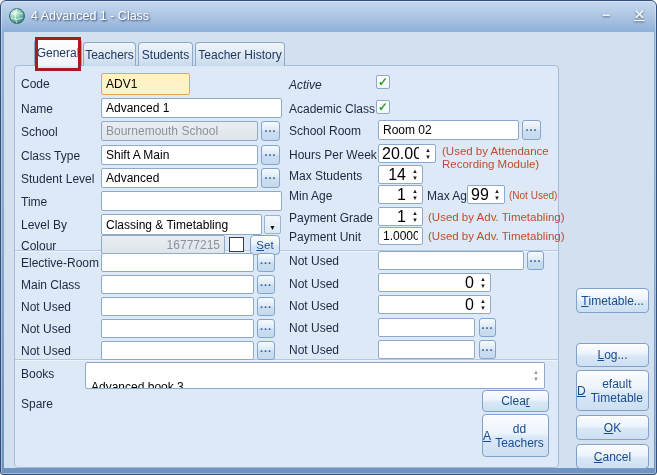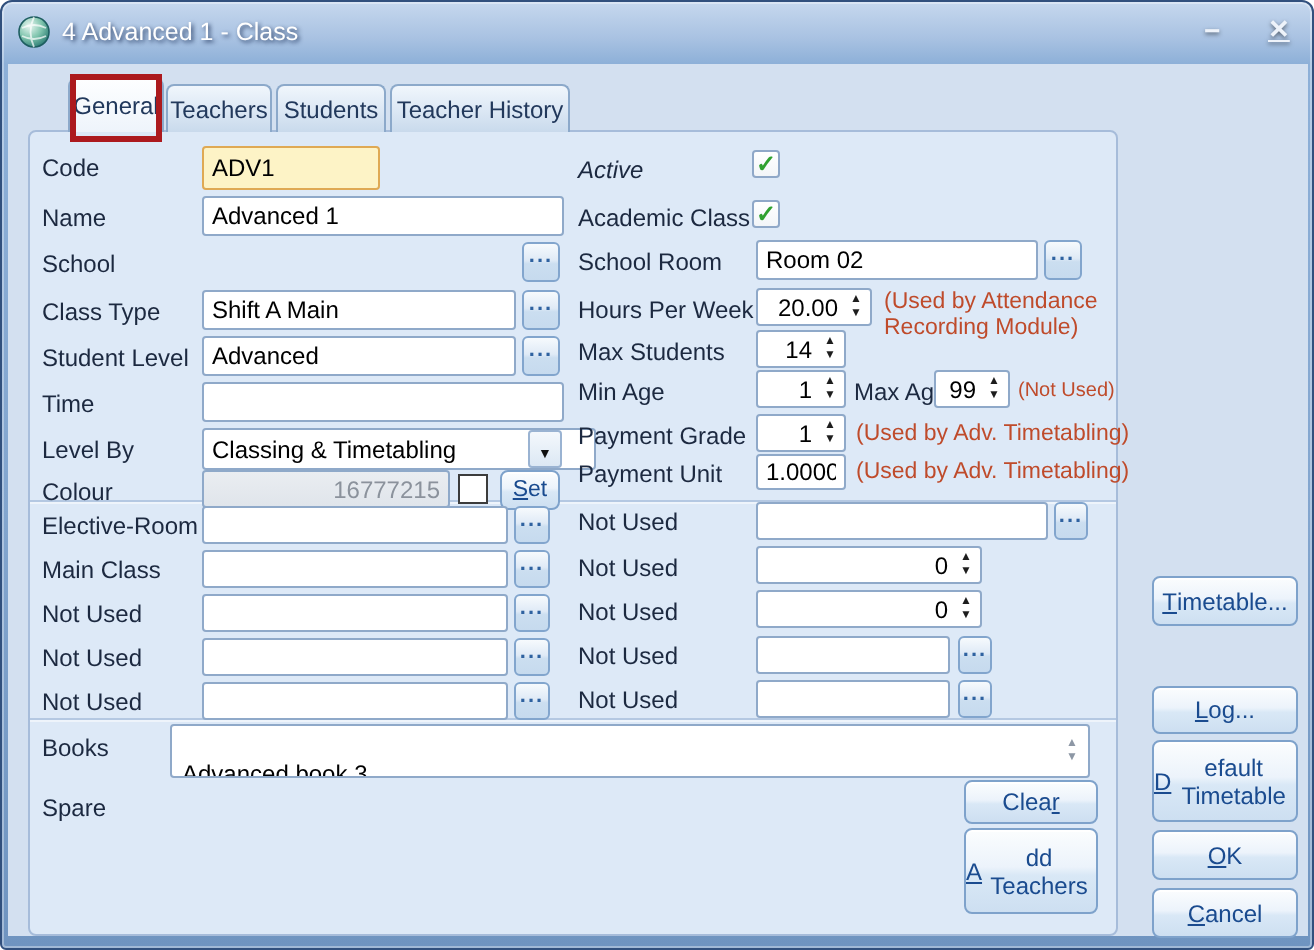--- a/index.html
+++ b/index.html
@@ -34,21 +34,21 @@
   .note.small { font-size:10px; }
 
   input.txt { position:absolute; box-sizing:border-box; background:#fff; border:1px solid #8fa9c9;
     border-radius:2px; font-family:inherit; font-size:12px; color:#000; padding:1px 4px; outline:none; z-index:2;}
   input.code { background:#fdf3c6; border:1px solid #dfa954; }
   input.disabled { background:linear-gradient(#eaedf1,#e0e5eb); color:#8b929c; }
   input.num { text-align:right; }
 
   .spinwrap { position:absolute; z-index:2; }
   .spinwrap input { position:absolute; left:0; top:0; width:100%; height:100%; box-sizing:border-box;
-    background:#fff; border:1px solid #8fa9c9; border-radius:2px; font-family:inherit; font-size:12px;
+    background:#fff; border:1px solid #8fa9c9; border-radius:2px; font-family:inherit; font-size:16px;
     color:#000; text-align:right; padding:1px 16px 1px 3px; outline:none;}
   .arrows { position:absolute; right:2px; top:1px; bottom:1px; width:12px; display:flex;
     flex-direction:column; align-items:center; justify-content:center; gap:1px; z-index:3; cursor:default;}
   .arrows span { font-size:6px; line-height:6px; color:#1d1d1d; }
   .arrows.gray span { color:#8d97a5; }
 
   .ebtn { position:absolute; box-sizing:border-box; z-index:2; cursor:default;
     background:linear-gradient(180deg,#f6fafd,#dfeaf6 45%,#cbdef0 55%,#c6daee);
     border:1px solid #82a5cd; border-radius:3px; color:#2f62a0; text-align:center;
     font-size:11px; font-weight:bold; letter-spacing:1px; line-height:9px; padding-top:2px; }
@@ -112,35 +112,36 @@
   <div class="sep" style="top:249px;"></div>
   <div class="sep" style="top:358px;"></div>
 
   <div class="lbl" style="left:20px; top:76px;">Code</div>
   <input class="txt code" style="left: 100px; top: 72px; width: 89px; height: 22px;" value="ADV1">
 
   <div class="lbl" style="left:20px; top:101px;">Name</div>
   <input class="txt" style="left: 100px; top: 97px; width: 181px; height: 20px;" value="Advanced 1">
 
   <div class="lbl" style="left:20px; top:124px;">School</div>
+  <input class="txt disabled" style="left: 100px; top: 120px; width: 157px; height: 20px;" readonly="" value="Bournemouth School">
   <div class="ebtn" style="left:260px; top:120px; width:19px; height:20px;">...</div>
 
   <div class="lbl" style="left:20px; top:148px;">Class Type</div>
   <input class="txt" style="left: 100px; top: 144px; width: 157px; height: 20px;" value="Shift A Main">
   <div class="ebtn" style="left:260px; top:144px; width:19px; height:20px;">...</div>
 
   <div class="lbl" style="left:20px; top:171px;">Student Level</div>
   <input class="txt" style="left: 100px; top: 167px; width: 157px; height: 20px;" value="Advanced">
   <div class="ebtn" style="left:260px; top:167px; width:19px; height:20px;">...</div>
 
   <div class="lbl" style="left:20px; top:194px;">Time</div>
   <input class="txt" style="left: 100px; top: 190px; width: 181px; height: 20px;" value="">
 
   <div class="lbl" style="left:20px; top:217px;">Level By</div>
-  <input class="txt" style="left: 100px; top: 213px; width: 197px; height: 21px; " value="Classing &amp; Timetabling">
+  <input class="txt" style="left: 100px; top: 213px; width: 161px; height: 21px; " value="Classing &amp; Timetabling">
   <div class="combo-btn" style="left:263px; top:214px; width:17px; height:19px;"><span>▼</span></div>
 
   <div class="lbl" style="left:20px; top:238px;">Colour</div>
   <input class="txt disabled num" style="left: 100px; top: 234px; width: 124px; height: 19px;" readonly="" value="16777215">
   <div class="swatch" style="left:228px; top:236px;"></div>
   <div class="btn" style="left:249px; top:234px; width:30px; height:20px; font-size:11.5px;"><u>S</u>et</div>
 
   <div class="lbl" style="left:288px; top:77px;font-style:italic;">Active</div>
   <div class="checkbox" style="left:375px; top:74px;">
       <span class="check">✓</span>

